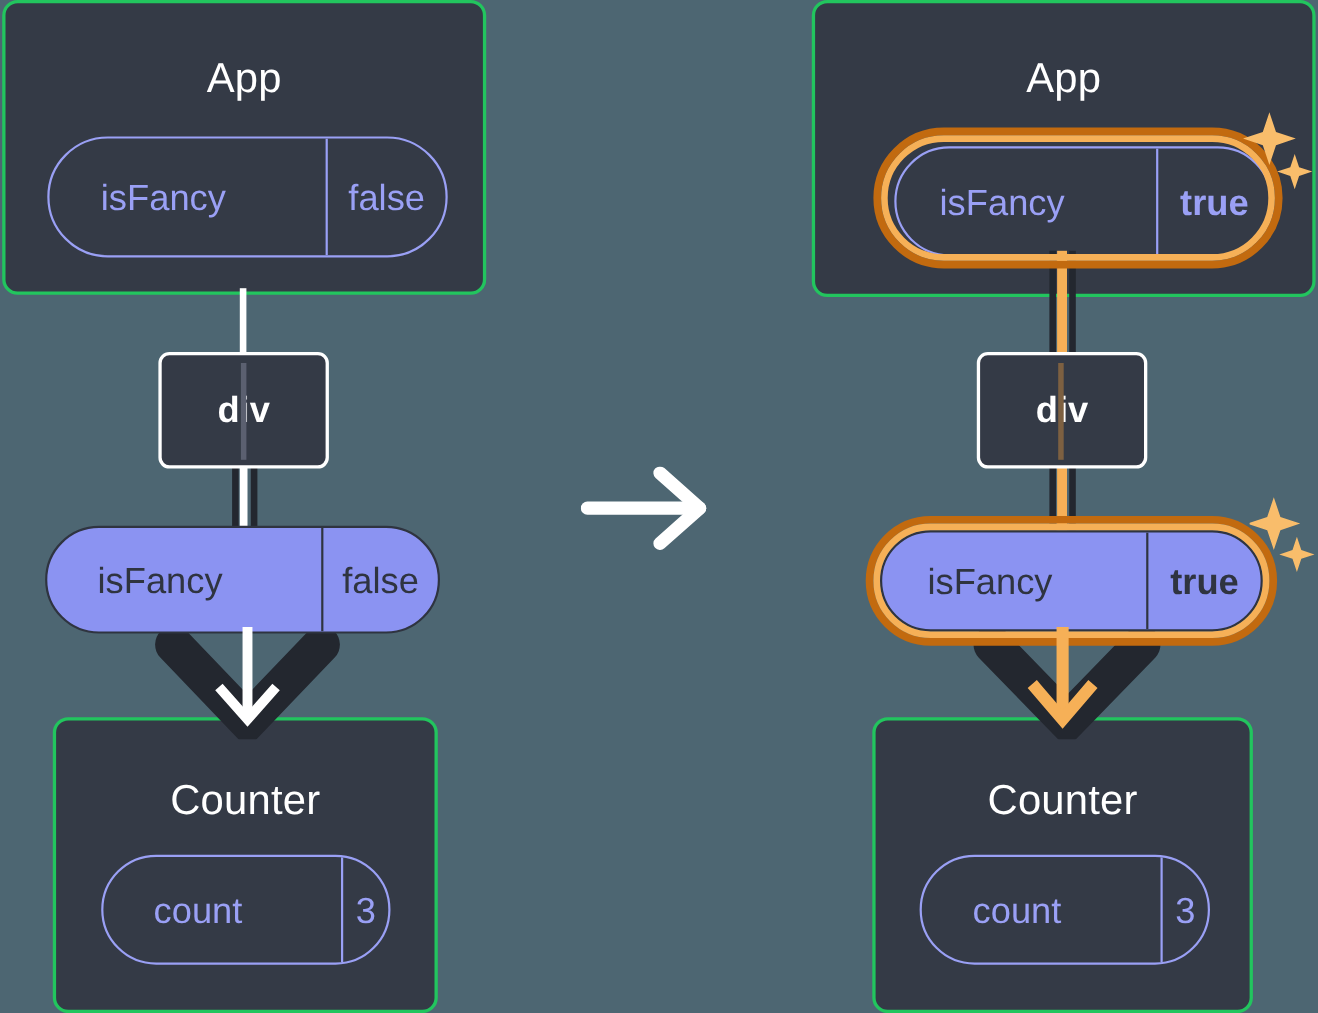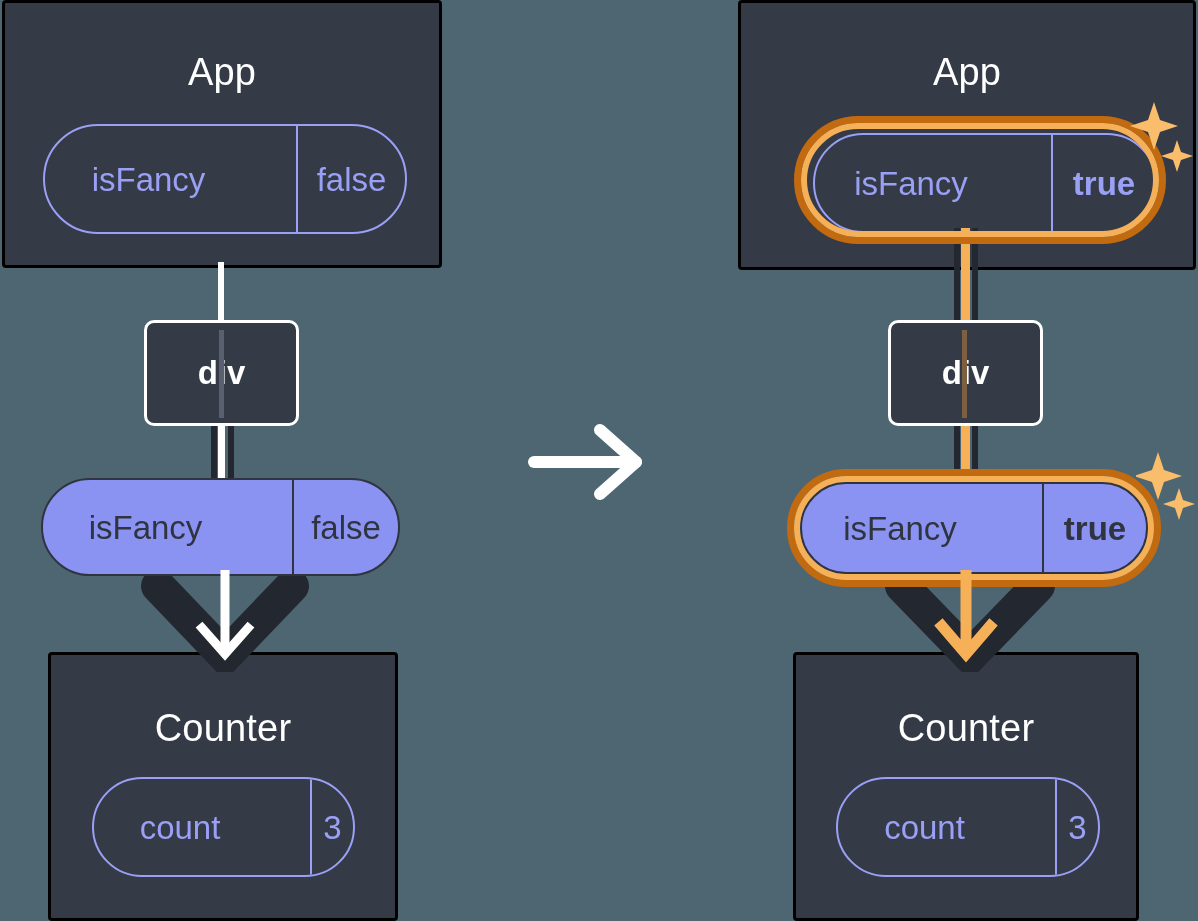--- a/index.html
+++ b/index.html
@@ -14,22 +14,22 @@
     position: relative;
     width: 1198px;
     height: 921px;
     background: #4d6672;
   }
 
   
   .panel {
     position: absolute;
     background: #343a46;
-    border: 3px solid #000000;
-    border-radius: 4px;
+    border: 3px solid #22c55e;
+    border-radius: 14px;
   }
   .panel-title {
     position: absolute;
     left: 0; right: 0;
     text-align: center;
     color: #ffffff;
     font-size: 38px;
     font-weight: 400;
     letter-spacing: .2px;
   }

